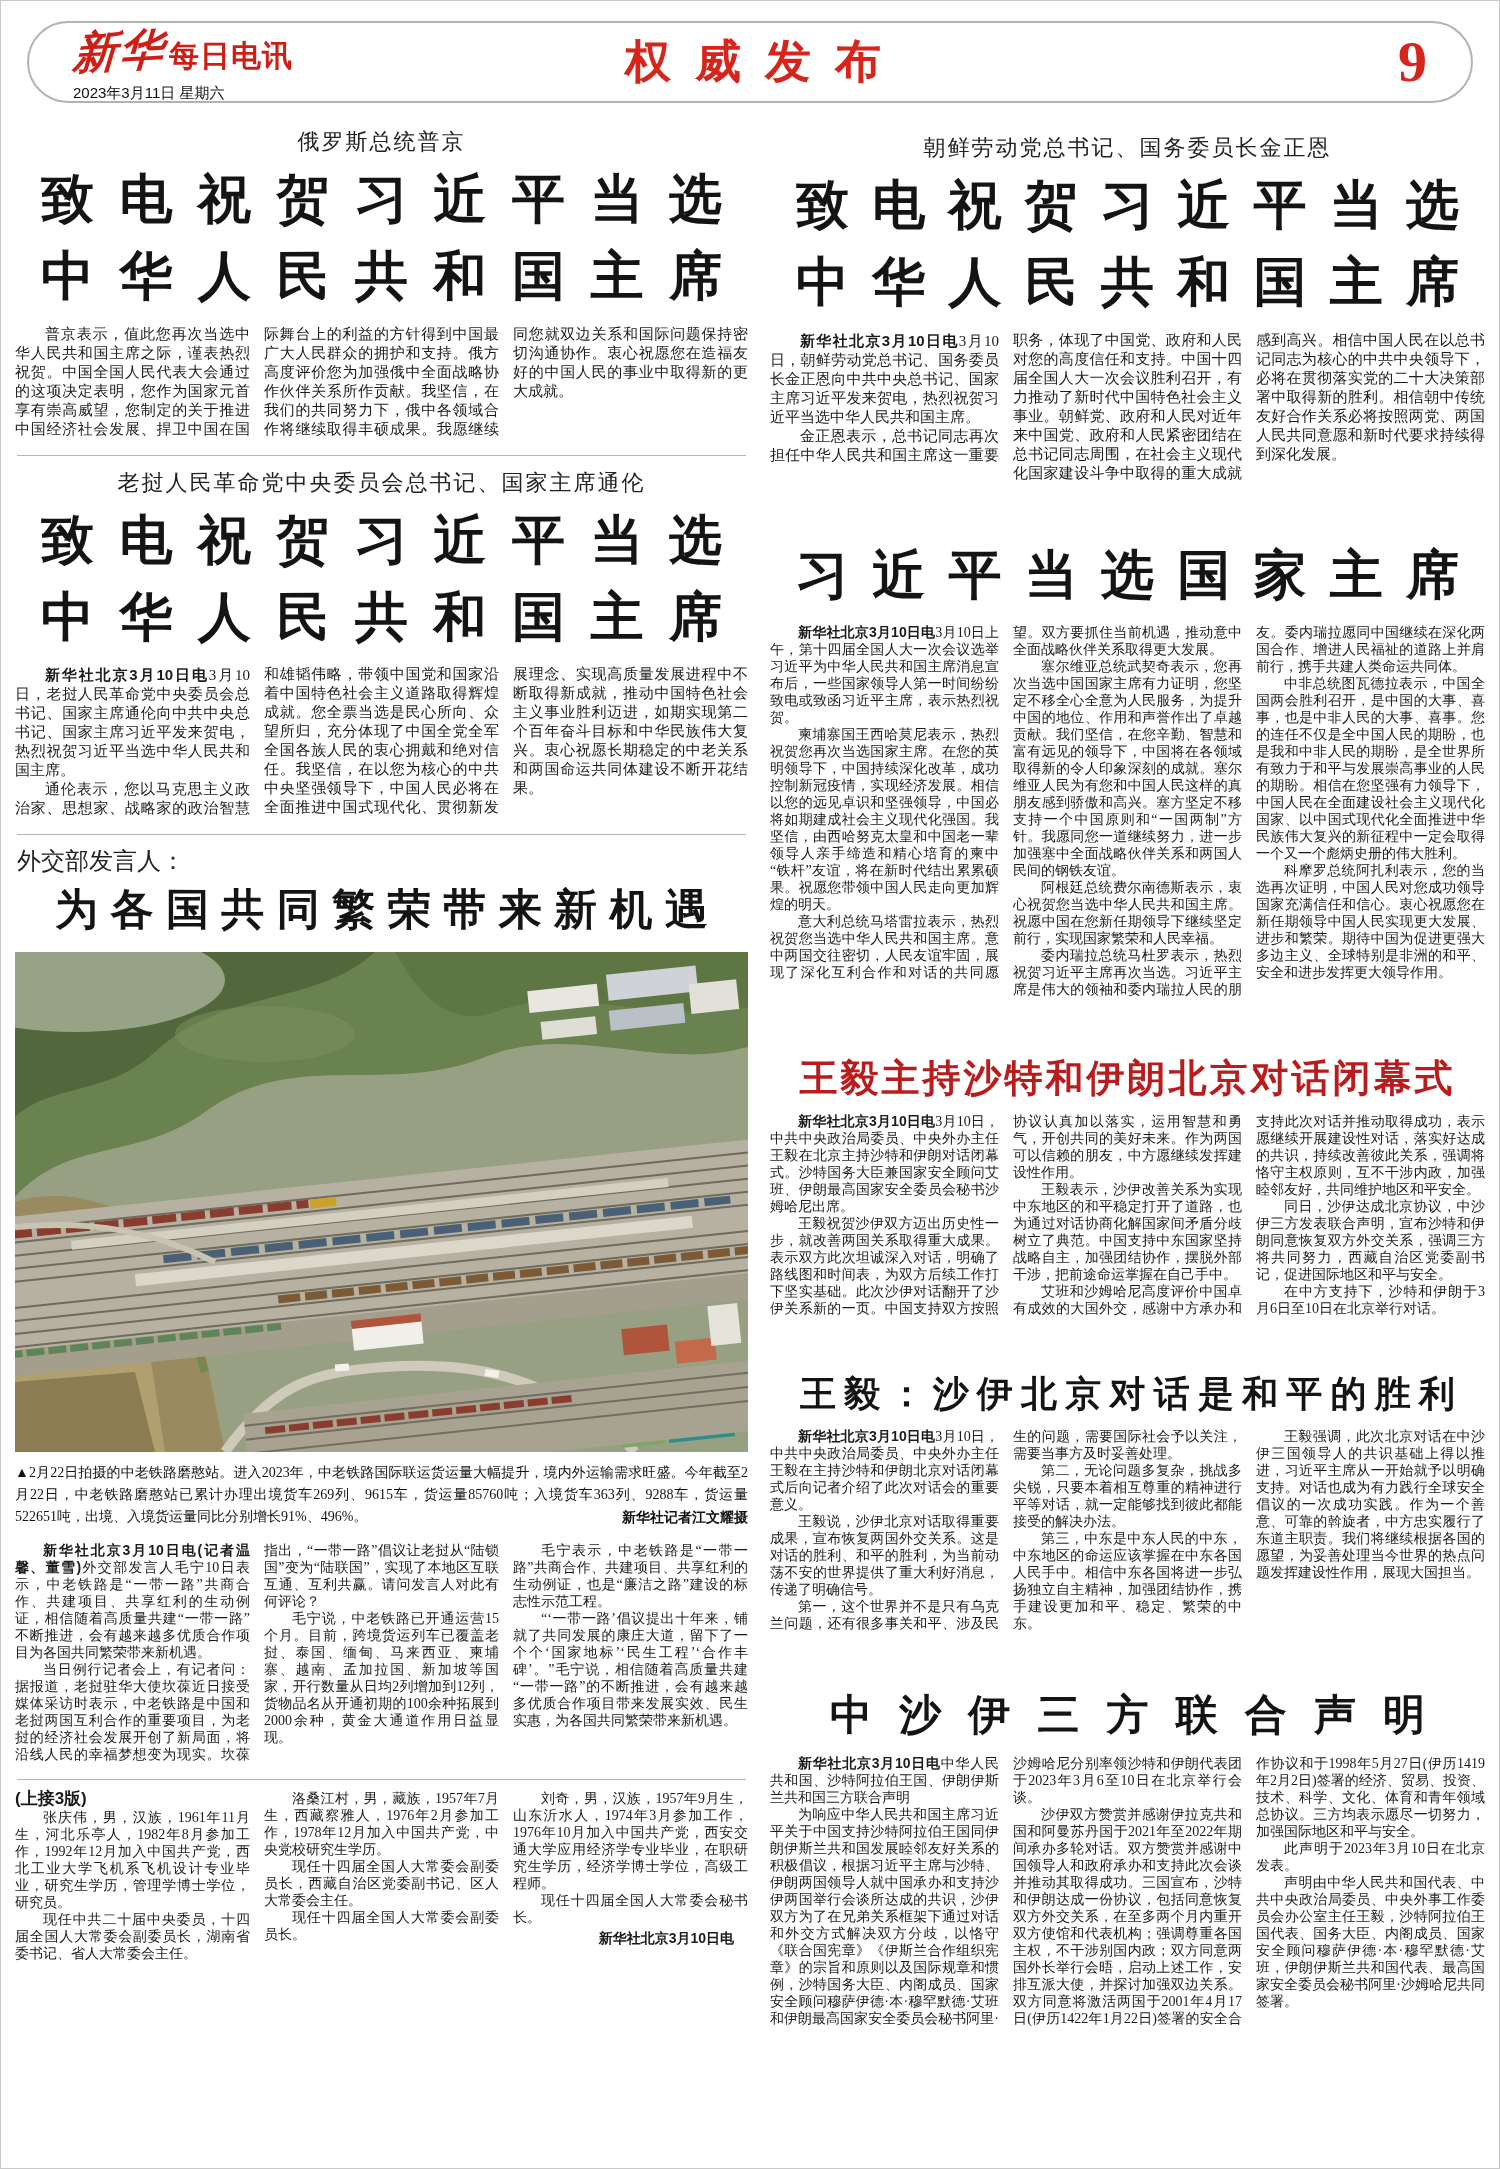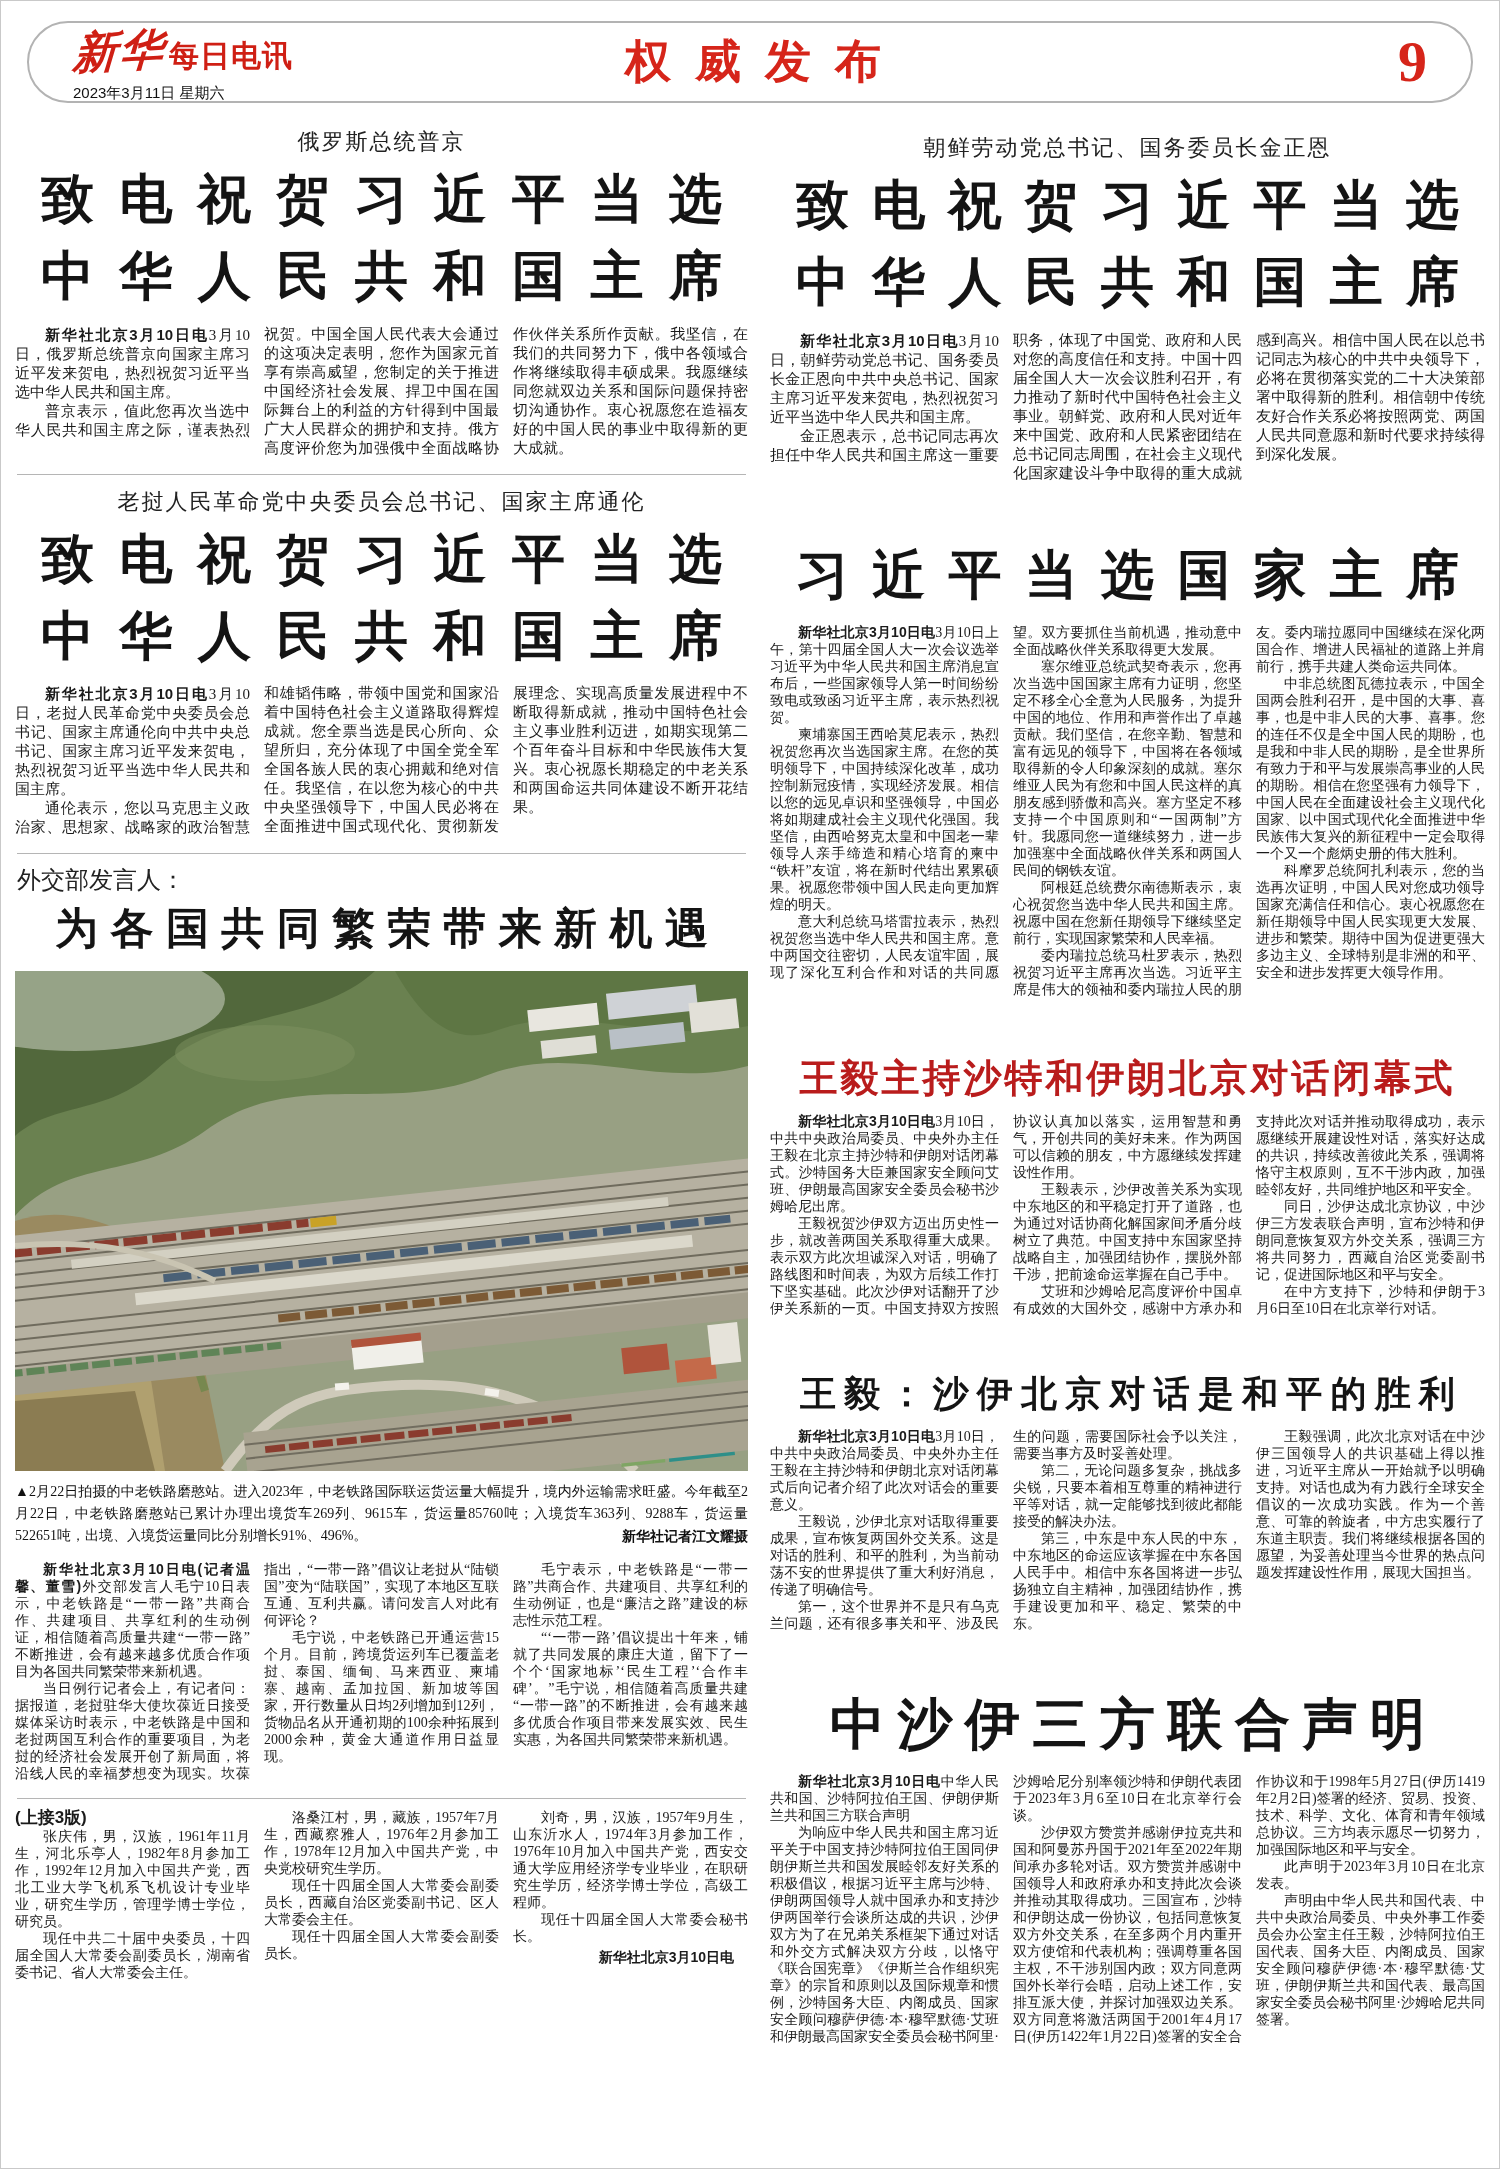--- a/index.html
+++ b/index.html
@@ -21,21 +21,21 @@
   
   .content{display:flex;gap:22px;padding:12px 14px 0;}
   .col-left{flex:0 0 733px;}
   .col-right{flex:1;min-width:0;display:flex;flex-direction:column;gap:32px;}
   .kicker{text-align:center;font-family:"Liberation Sans","DejaVu Sans",sans-serif;
           font-size:22px;color:#222;letter-spacing:2px;margin:12px 0 4px;}
   .kicker-left{text-align:left;font-family:"Liberation Sans","DejaVu Sans",sans-serif;
           font-size:24px;color:#222;margin:10px 0 2px;padding-left:2px;}
   .hl{font-weight:bold;color:#141414;text-align:justify;text-align-last:justify;}
   .h-xl{font-size:53px;line-height:1.45;padding:0 26px;}
-  .h-lg{font-size:55px;line-height:1.4;padding:0 60px;}
+  .h-lg{font-size:42px;line-height:1.4;padding:0 60px;}
   .h-br{font-size:43px;line-height:1.45;padding:0 40px;}
   .h-md-c{font-size:38px;line-height:1.3;font-weight:bold;text-align:center;letter-spacing:3px;color:#b91c1c;}
   .h-md-j{font-size:36px;line-height:1.3;padding:0 30px;}
   
   .cols{columns:3;column-gap:14px;text-align:justify;margin-top:10px;}
   .body-a{font-size:15px;line-height:19px;}
   .body-b{font-size:14px;line-height:17px;}
   .para{margin:0;text-indent:2em;}
   b.lead{font-family:"Liberation Sans","DejaVu Sans",sans-serif;font-weight:bold;}
   .para.marker{text-indent:0;font-weight:bold;font-family:"Liberation Sans","DejaVu Sans",sans-serif;font-size:17px;margin-bottom:2px;}
@@ -69,21 +69,20 @@
 
   <div class="content">
 
     <div class="col-left">
 
       <article class="article">
         <div class="kicker">俄罗斯总统普京</div>
         <div class="hl h-xl">致电祝贺习近平当选</div>
         <div class="hl h-xl">中华人民共和国主席</div>
         <div class="cols body-a">
-            <p class="para"><b class="lead">新华社北京3月10日电</b>3月10日，俄罗斯总统普京向国家主席习近平发来贺电，热烈祝贺习近平当选中华人民共和国主席。</p>
             <p class="para">普京表示，值此您再次当选中华人民共和国主席之际，谨表热烈祝贺。中国全国人民代表大会通过的这项决定表明，您作为国家元首享有崇高威望，您制定的关于推进中国经济社会发展、捍卫中国在国际舞台上的利益的方针得到中国最广大人民群众的拥护和支持。俄方高度评价您为加强俄中全面战略协作伙伴关系所作贡献。我坚信，在我们的共同努力下，俄中各领域合作将继续取得丰硕成果。我愿继续同您就双边关系和国际问题保持密切沟通协作。衷心祝愿您在造福友好的中国人民的事业中取得新的更大成就。</p>
           </div>
       </article>
 
       <hr class="rule">
 
       <article class="article">
         <div class="kicker">老挝人民革命党中央委员会总书记、国家主席通伦</div>
         <div class="hl h-xl">致电祝贺习近平当选</div>
         <div class="hl h-xl">中华人民共和国主席</div>

